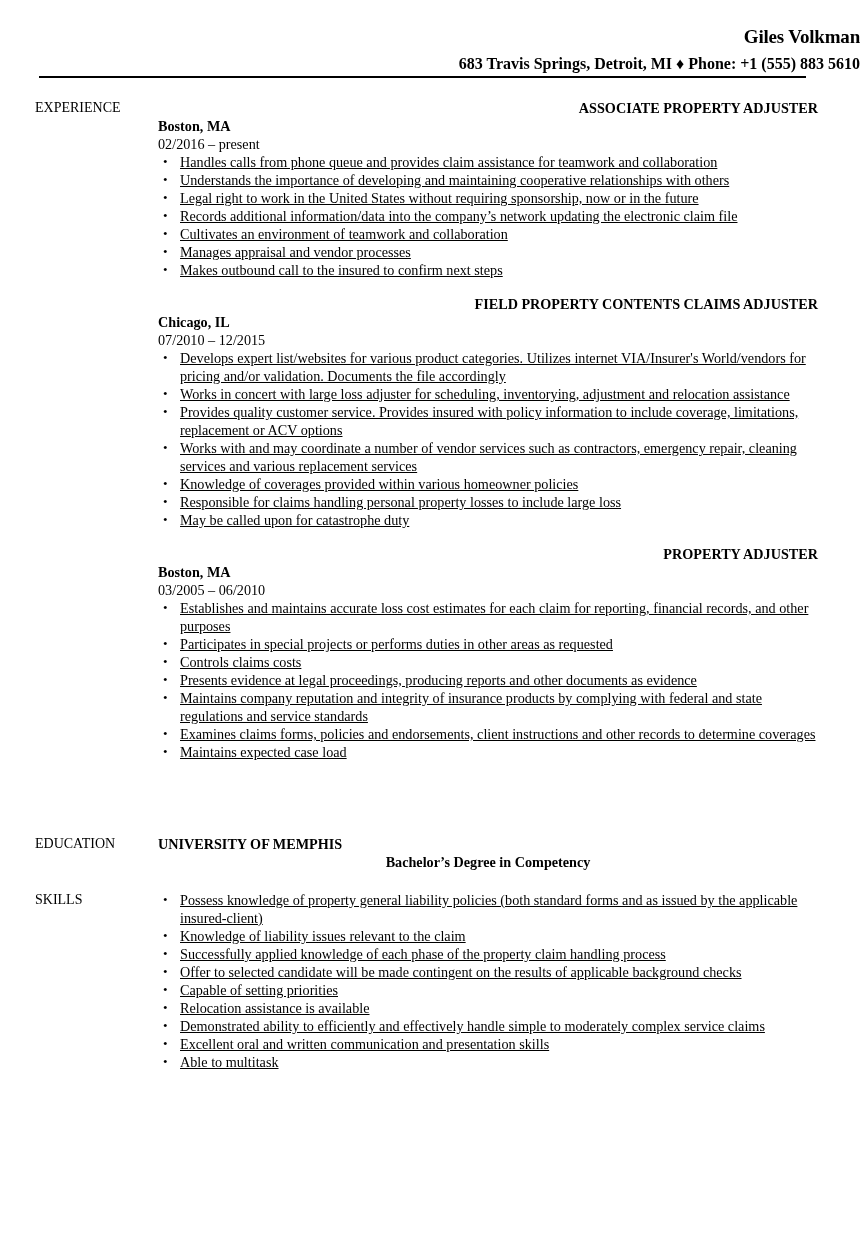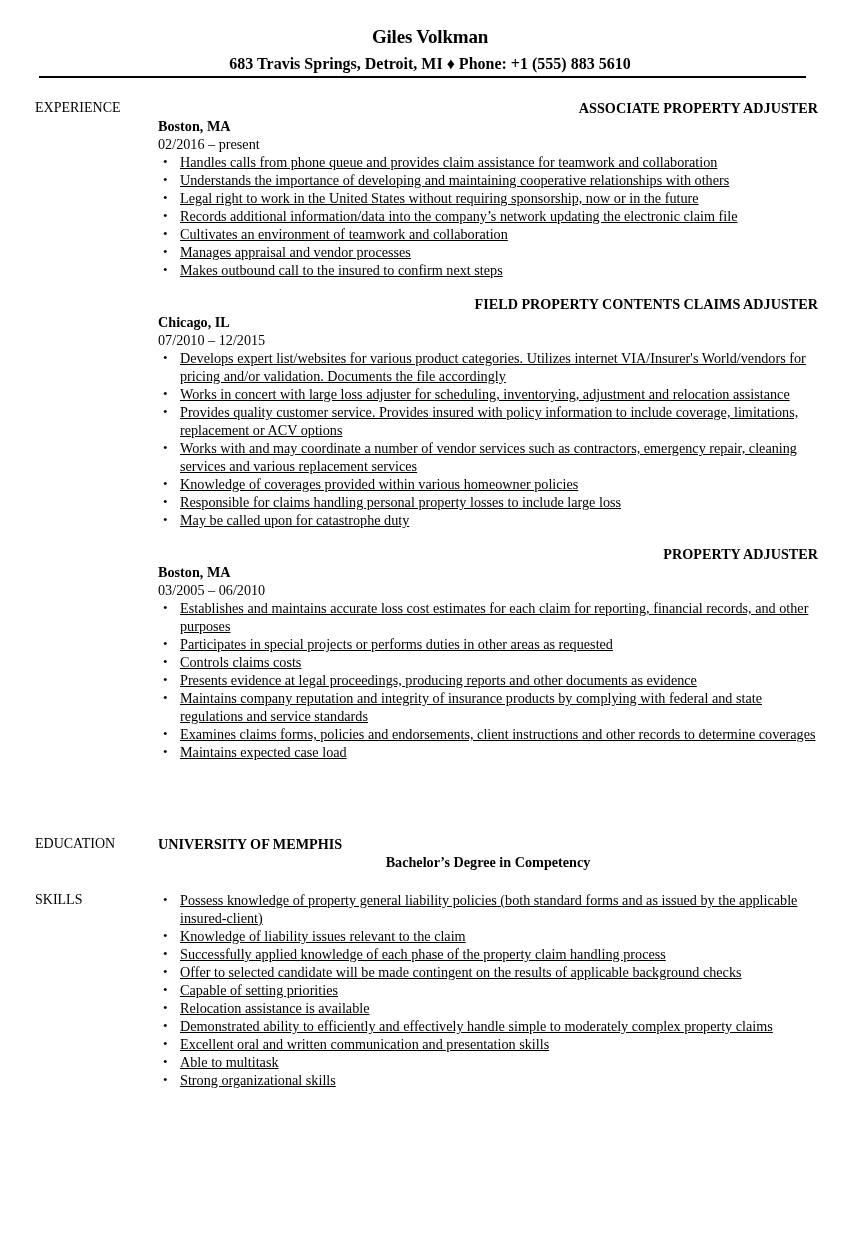--- a/index.html
+++ b/index.html
@@ -1,21 +1,21 @@
 <!DOCTYPE html>
 <html><head>
   <meta charset="utf-8">
   <style>
     html, body { margin: 0; padding: 0; background: #ffffff; }
     body {
       width: 860px; height: 1240px; position: relative; overflow: hidden;
       font-family: "Liberation Serif", "DejaVu Serif", serif;
       color: #000; font-size: 14.2px; line-height: 18px;
     }
-    .header { position: absolute; top: 25px; left: 0; width: 860px; text-align: center; }
+    .header { position: absolute; top: 25px; left: 0; width: 860px; text-align: right; }
     .name { font-weight: bold; font-size: 19px; line-height: 24px; letter-spacing: -0.2px; }
     .contact { font-weight: bold; font-size: 16px; margin-top: 6px; line-height: 18px; }
     .rule { position: absolute; top: 76px; left: 39px; width: 767px; height: 2px; background: #000; }
 
     .section { position: absolute; left: 35px; width: 790px; }
     .section-label {
       position: absolute; left: 0; top: 0; font-weight: normal; font-size: 14px;
       text-transform: none; line-height: 18px;
     }
     .section-body { position: absolute; left: 123px; top: 0; width: 660px; }
@@ -104,19 +104,18 @@
 <div class="section" style="top:891px;">
   <div class="section-label">SKILLS</div>
   <div class="section-body">
     <ul class="bullets">
       <li>Possess knowledge of property general liability policies (both standard forms and as issued by the applicable insured-client)</li>
       <li>Knowledge of liability issues relevant to the claim</li>
       <li>Successfully applied knowledge of each phase of the property claim handling process</li>
       <li>Offer to selected candidate will be made contingent on the results of applicable background checks</li>
       <li>Capable of setting priorities</li>
       <li>Relocation assistance is available</li>
-      <li>Demonstrated ability to efficiently and effectively handle simple to moderately complex property claims</li>
+      <li>Demonstrated ability to efficiently and effectively handle simple to moderately complex service claims</li>
       <li>Excellent oral and written communication and presentation skills</li>
       <li>Able to multitask</li>
-      <li>Strong organizational skills</li>
     </ul>
   </div>
 </div>
 
 </body></html>

